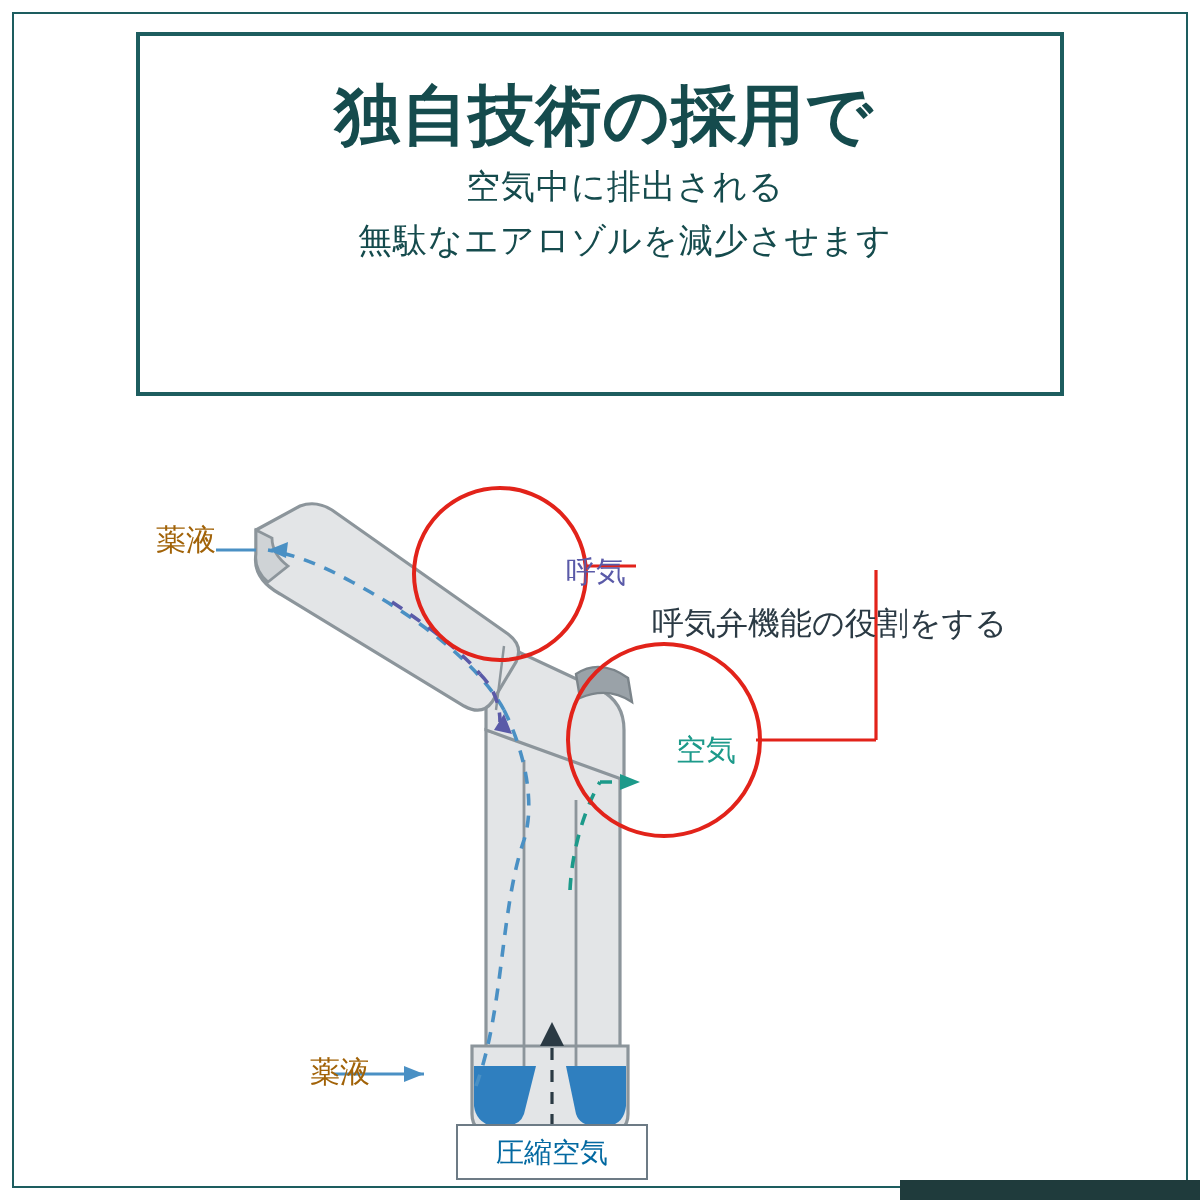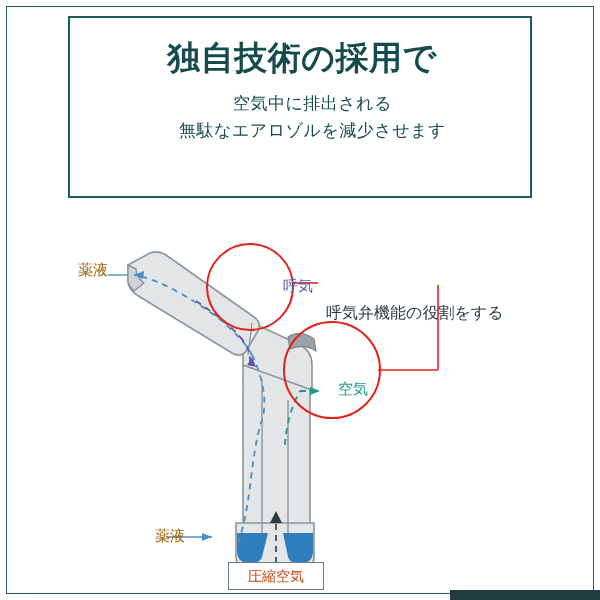--- a/index.html
+++ b/index.html
@@ -52,21 +52,21 @@
     line-height: 36px;
     letter-spacing: 0.5px;
   }
   .sub-line {
     color: #154b4d;
     font-size: 17px;
     line-height: 27px;
     letter-spacing: 0.5px;
   }
   #sub-wrap {
-    margin-top: 14px;
+    margin-top: 4px;
     padding-left: 21px;
   }
   
   #diagram {
     position: absolute;
     left: 0;
     top: 205px;
     width: 600px;
     height: 380px;
   }
@@ -95,21 +95,21 @@
   #bottom-box {
     position: absolute;
     left: 228px;
     top: 562px;
     width: 96px;
     height: 28px;
     border: 1px solid #6d7b85;
     box-sizing: border-box;
     text-align: center;
     line-height: 26px;
-    color: #c2410c;
+    color: #0369a1;
     font-size: 14px;
     background: #ffffff;
   }
   
   #corner-band {
     position: absolute;
     right: 0;
     bottom: 0;
     width: 150px;
     height: 10px;
@@ -205,21 +205,21 @@
         <line x1="108" y1="70" x2="128" y2="70" stroke="#4a90c4" stroke-width="1.4"></line>
         <line x1="167" y1="332" x2="212" y2="332" stroke="#4a90c4" stroke-width="1.4"></line>
         <path d="M 212 332 l -10 -4 l 0 8 z" fill="#4a90c4"></path>
       </g>
 
     </svg>
 
     
     <div class="svg-label lbl-blue" style="left:78px; top:56px;">薬液</div>
     <div class="svg-label lbl-purple" style="left:248px; top:72px;">呼気</div>
-    <div class="svg-label lbl-teal" style="left:338px; top:175px;">空気</div>
+    <div class="svg-label lbl-teal" style="left:338px; top:161px;">空気</div>
     <div class="svg-label lbl-blue" style="left:155px; top:322px;">薬液</div>
 
     <div class="svg-label lbl-callout" style="left:326px; top:95px;">呼気弁機能の役割をする</div>
   </div>
 
   <div id="bottom-box">圧縮空気</div>
 
   <div id="corner-band"></div>
 
 </div>

